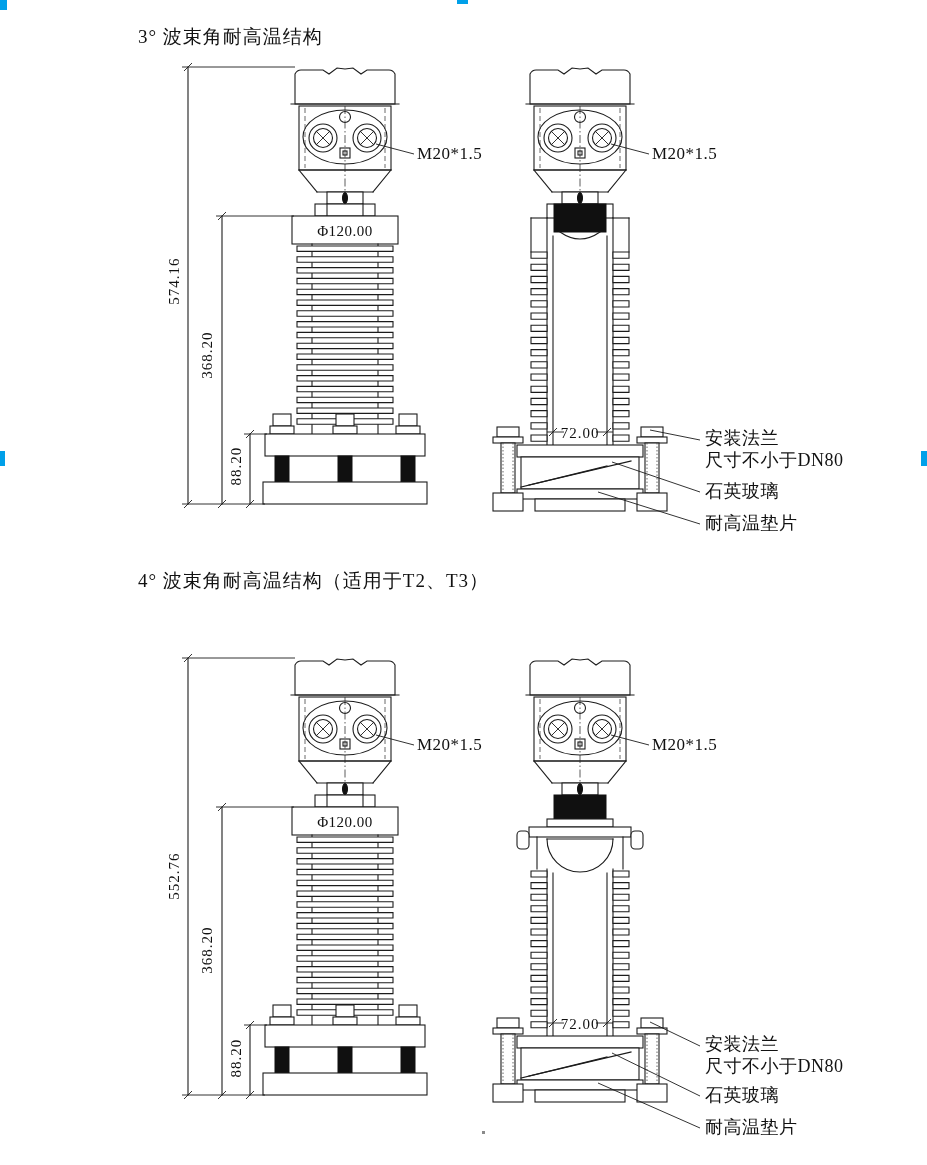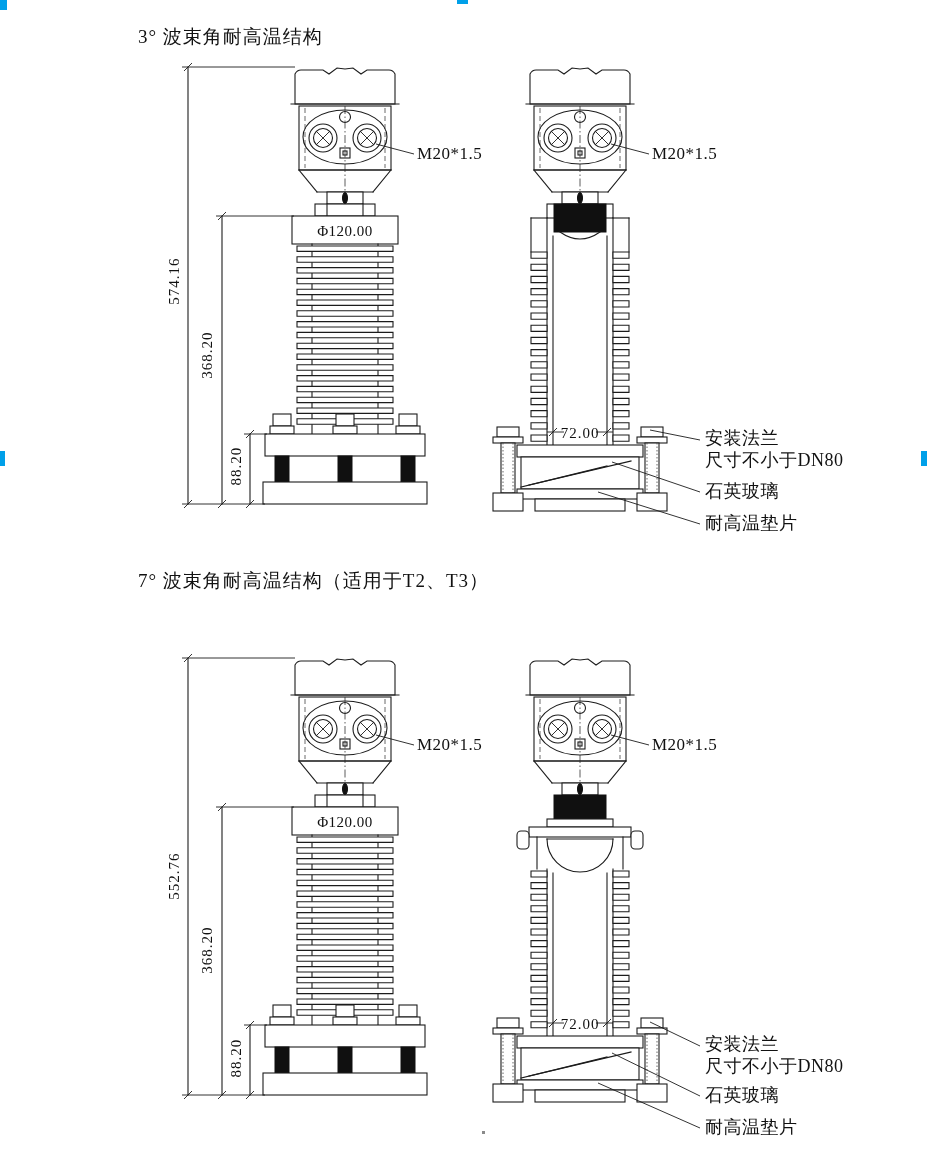--- a/index.html
+++ b/index.html
@@ -19,21 +19,21 @@
   .t-dim{font:15px "Liberation Serif","DejaVu Serif",serif;letter-spacing:1px;}
   .t-gl {font:17px "Liberation Serif","DejaVu Serif",serif;letter-spacing:.5px;}
   .t-co {font:18px "Liberation Serif","DejaVu Serif",serif;letter-spacing:.5px;}
   .t-fl {font:15px "Liberation Serif","DejaVu Serif",serif;letter-spacing:.5px;}
 </style>
 </head>
 <body>
 
 <div class="title" style="left:138px;top:24px">3° 波束角耐高温结构</div>
 
-<div class="title" style="left:138px;top:568px">7° 波束角耐高温结构（适用于T2、T3）</div>
+<div class="title" style="left:138px;top:568px">4° 波束角耐高温结构（适用于T2、T3）</div>
 
 <svg id="draw" width="927" height="1165" viewBox="0 0 927 1165">
 
   <defs>
 
     <symbol id="dev-head" viewBox="0 0 200 145" width="200" height="145" overflow="visible">
       <g>
         <path class="sf" d="M50 40 L50 10 Q52 6 56 6 L78 6 L84 10 L92 4 L100 5 L108 4 L116 10 L122 6 L144 6 Q148 6 150 10 L150 40 Z"></path>
         <line class="s" x1="46" y1="40" x2="154" y2="40"></line>
         <rect class="sf" x="54" y="42" width="92" height="64"></rect>

